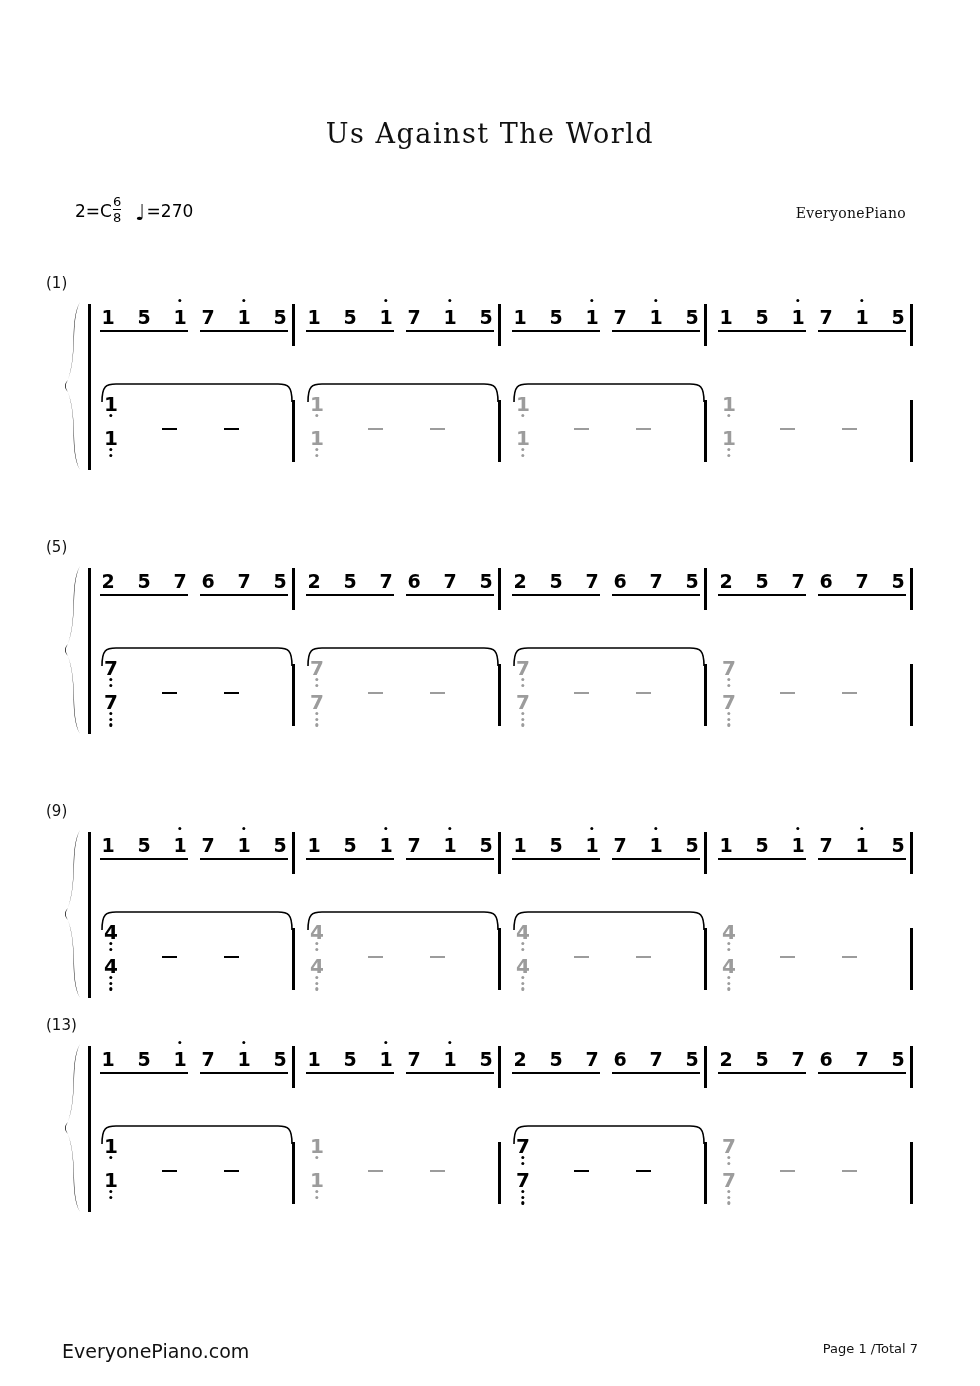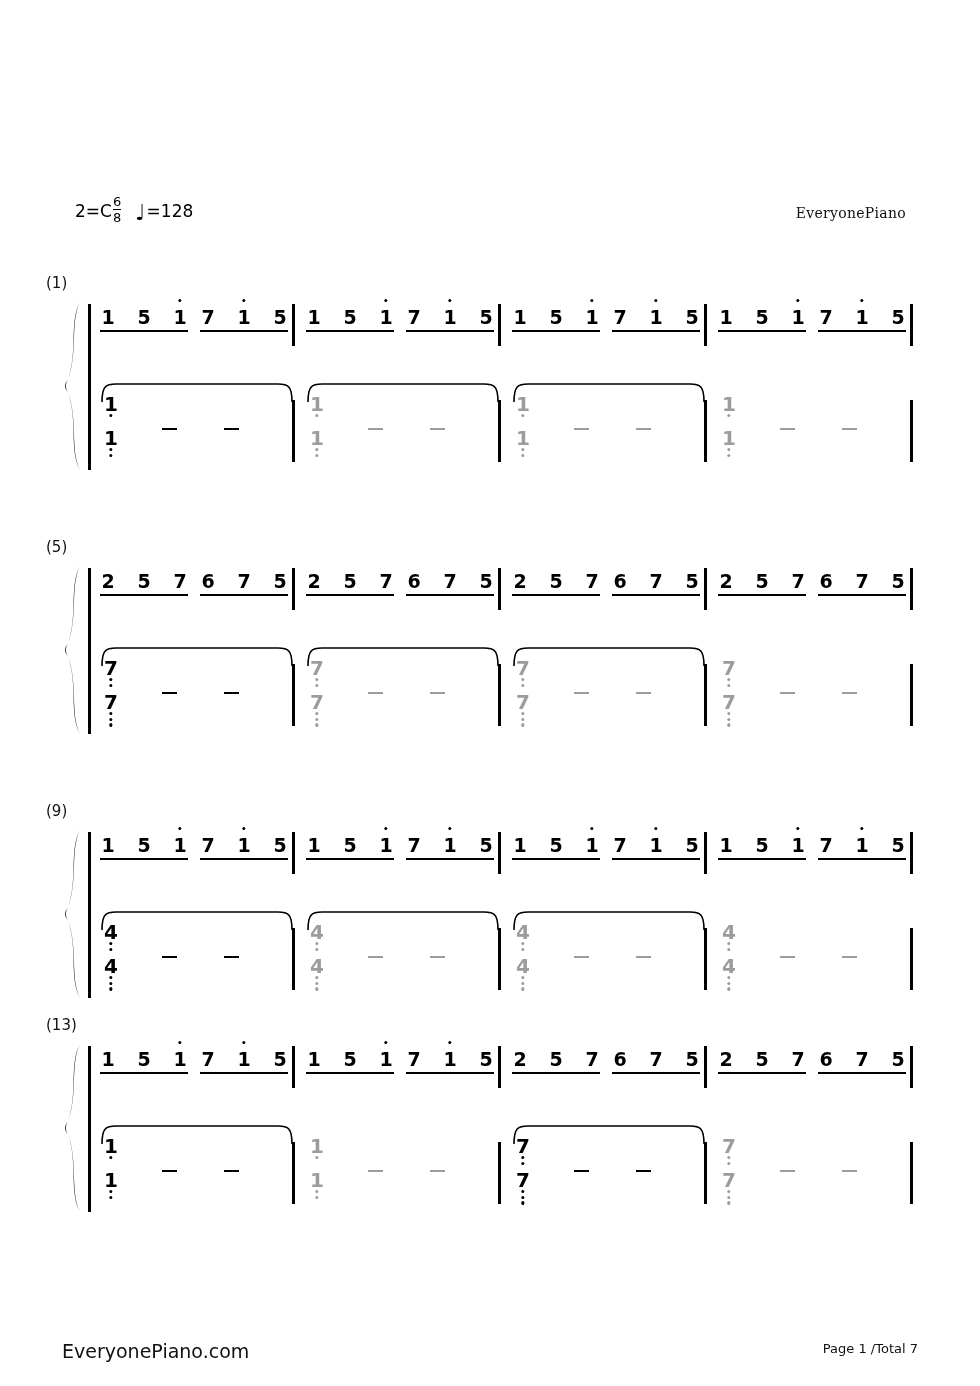--- a/index.html
+++ b/index.html
@@ -227,30 +227,31 @@
   }
   .slur svg { display: block; overflow: visible; }
 
   .grey { color: #9c9c9c; }
 </style>
 </head>
 <body>
 
 <div class="page">
 
+  <div class="title">Us Against The World</div>
 
   <div class="keysig">
     <span>2=C</span>
     <span class="frac">
       <span class="num">6</span>
       <span class="den">8</span>
     </span>
     <span class="tempo">
       <span class="noteglyph">♩</span>
-      <span>=128</span>
+      <span>=270</span>
     </span>
   </div>
 
   <div class="credit">EveryonePiano</div>
 
   <div id="systems-host">
       <div class="system" style="top: 292px;">
         <div class="sys-label">(1)</div>
         <div class="brace">
           <svg width="22" height="172" viewBox="0 0 22 172">

